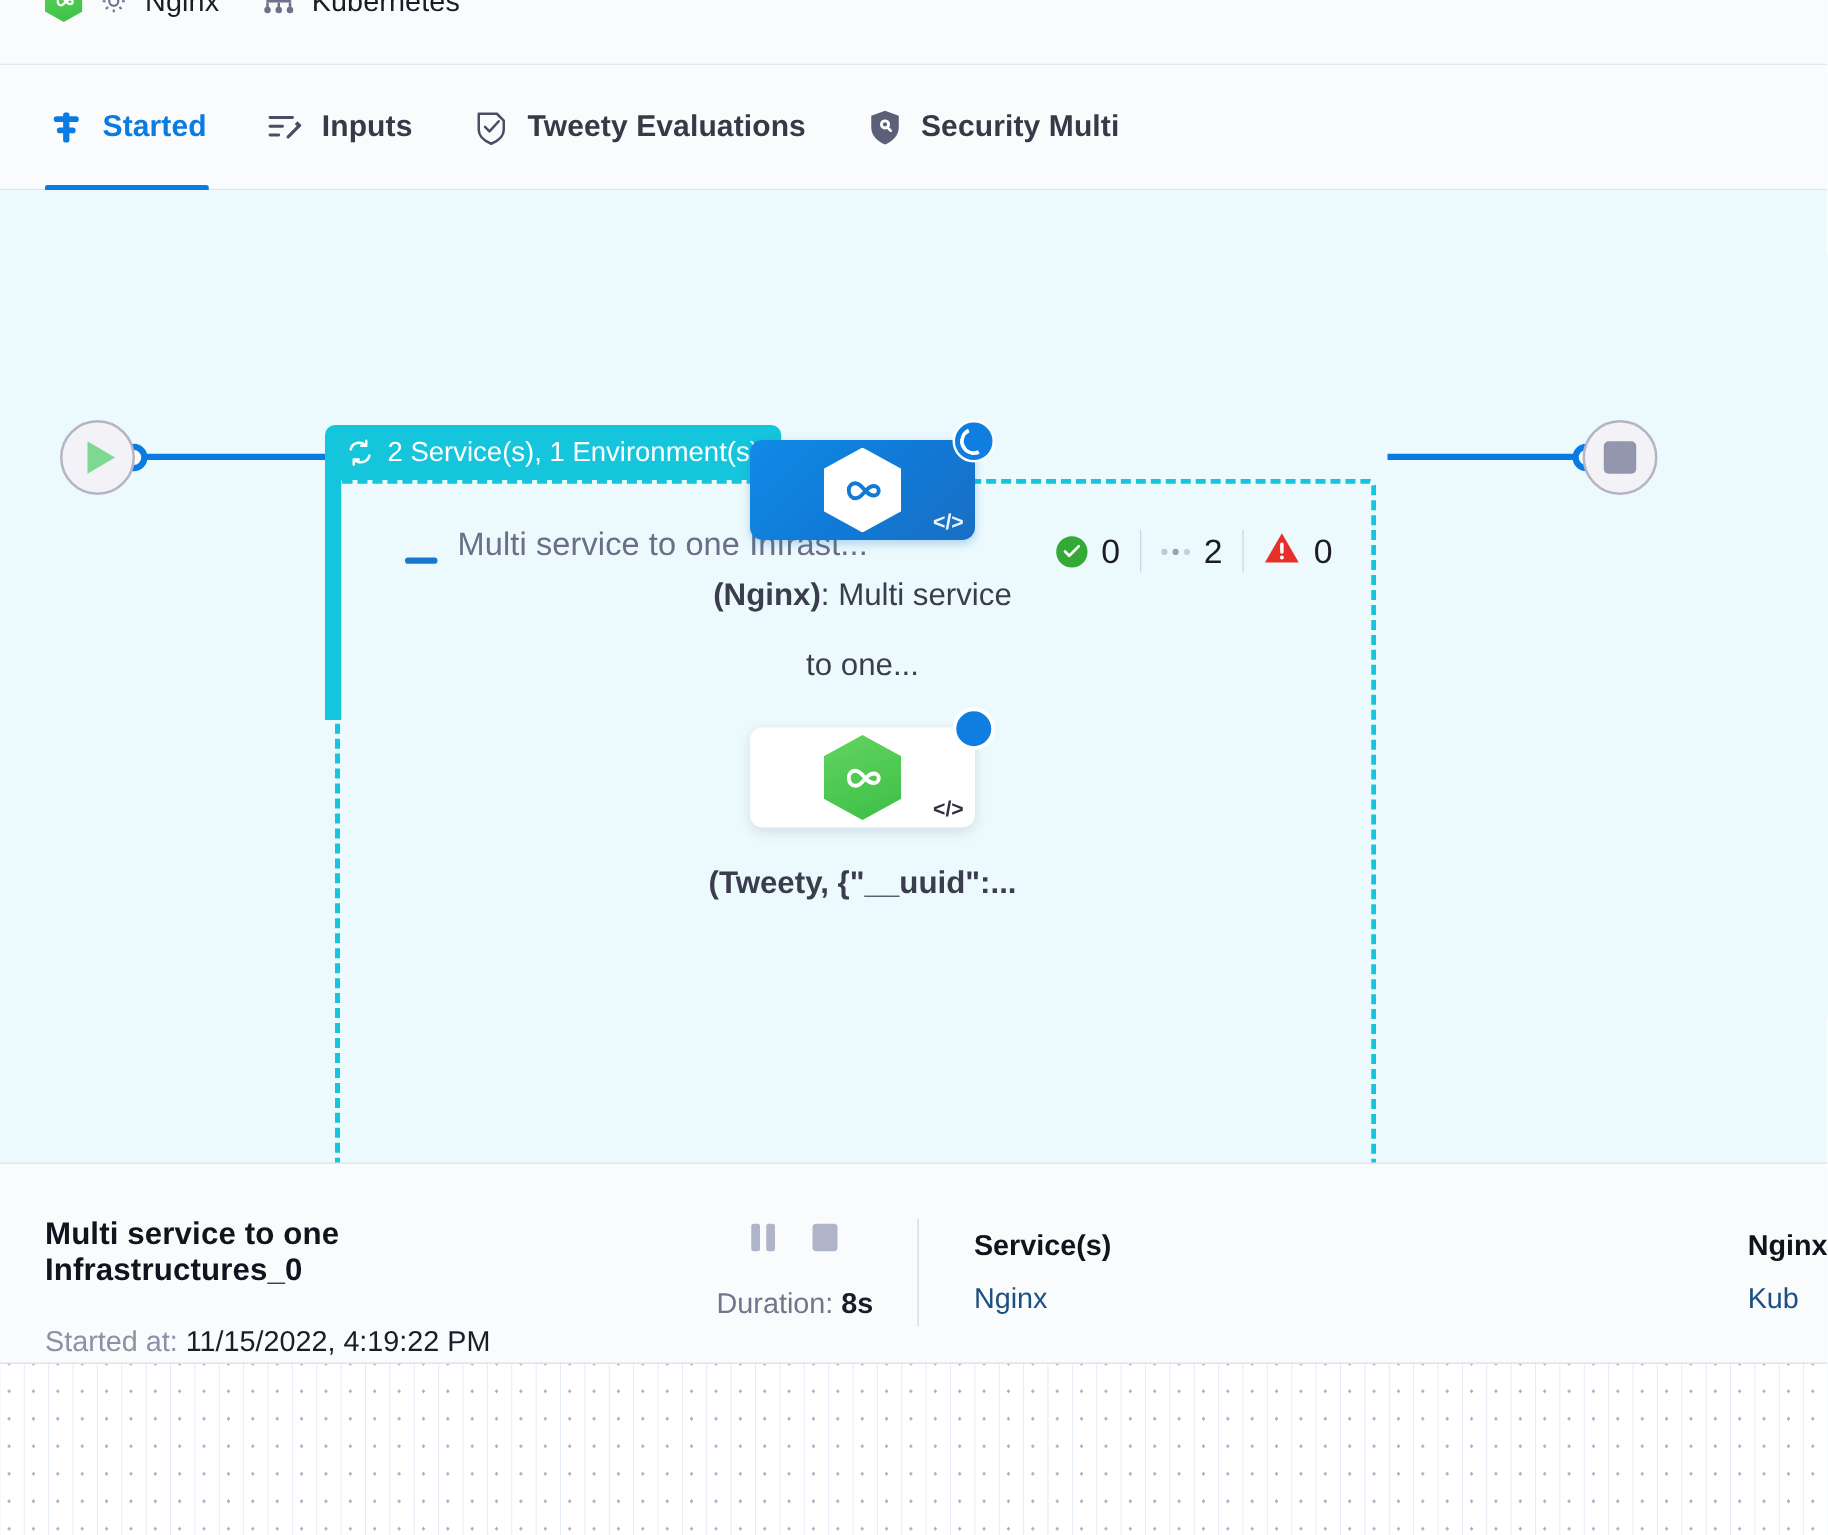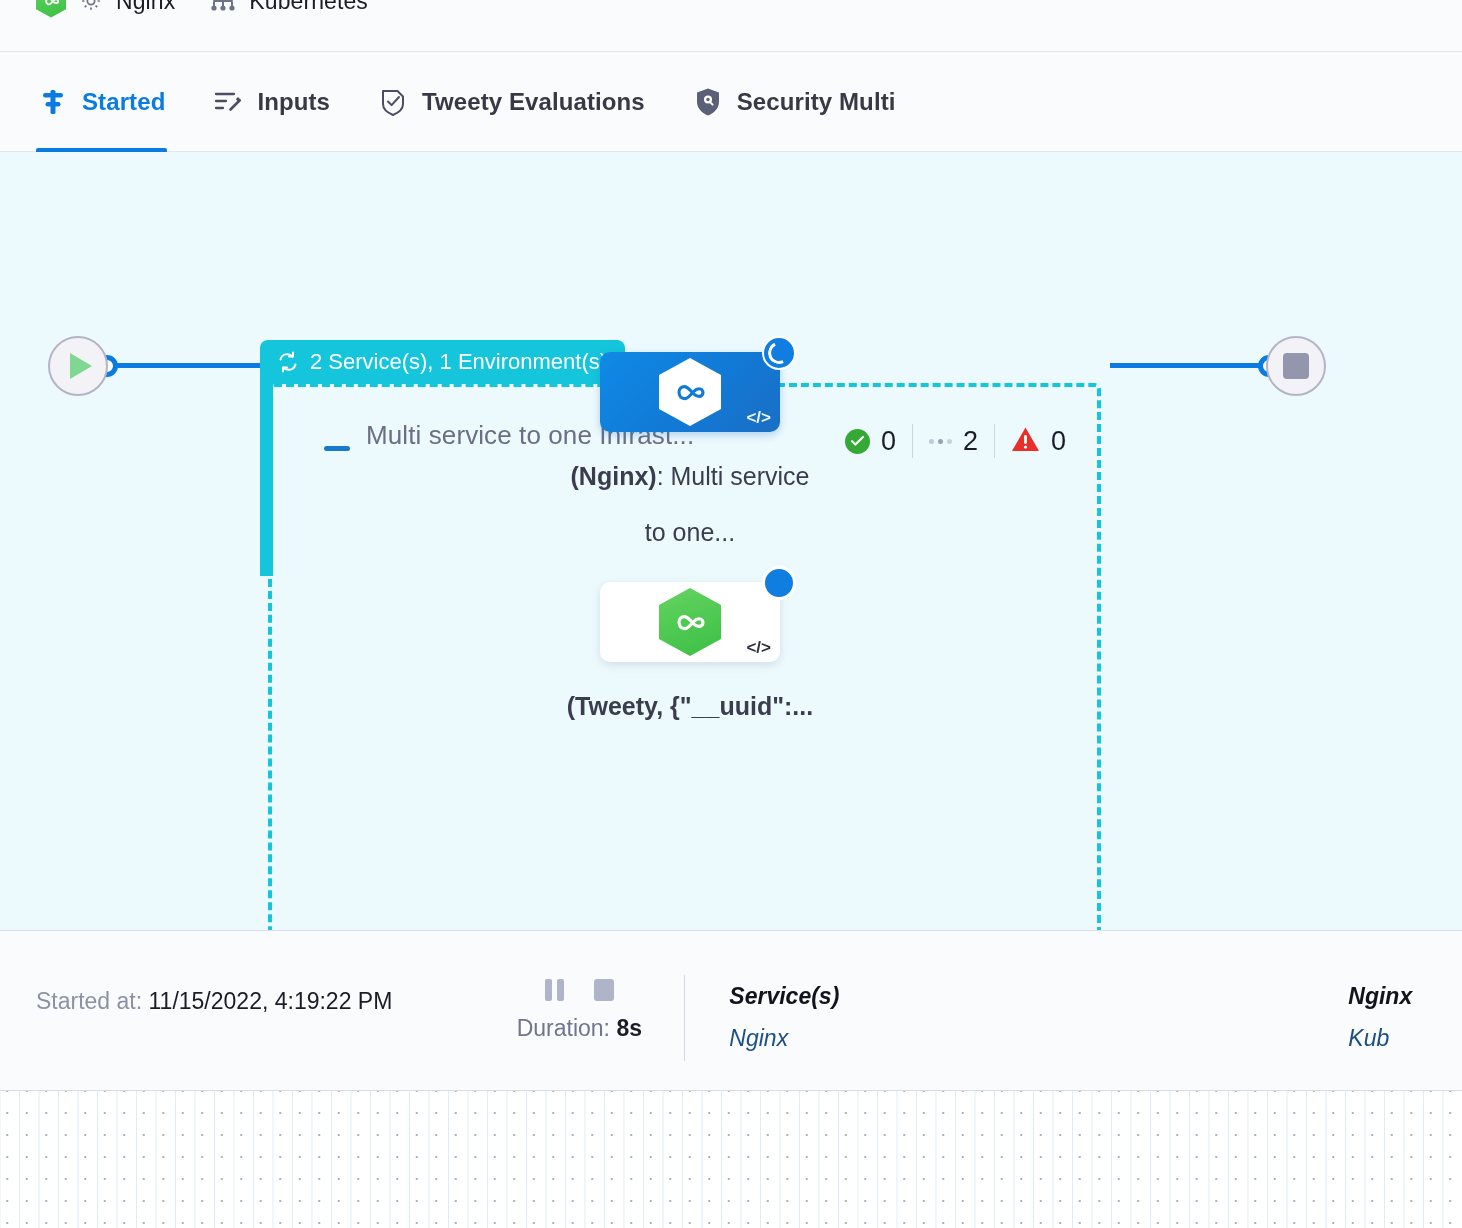--- a/index.html
+++ b/index.html
@@ -182,31 +182,31 @@
   .node-label b { font-weight: 700; }
 
   
   .detailbar {
     position: absolute; left: 0; top: 930px; width: 1462px; height: 160px;
     background: #fafbfc; border-top: 1px solid #dcdfeb;
     display: flex; align-items: flex-start;
   }
   .db-left { padding: 42px 0 0 36px; }
   .db-title { font-size: 25px; font-weight: 700; color: #12131c; letter-spacing: .1px; }
-  .db-started { margin-top: 15px; font-size: 23px; color: #1c1c28; }
+  .db-started { margin-top: 29px; font-size: 23px; color: #1c1c28; }
   .db-started .lbl { color: #8d91a6; }
   .db-duration { padding: 48px 0 0 0; margin-left: 82px; text-align: center; width: 210px; }
   .db-icons { display: flex; align-items: center; justify-content: center; gap: 30px; }
   .ic-pause { display: flex; gap: 5px; }
   .ic-pause span { width: 7px; height: 22px; background: #b0b4c8; border-radius: 2px; display: block; }
   .ic-stop { width: 20px; height: 22px; background: #b0b4c8; border-radius: 3px; }
-  .db-durtext { margin-top: 14px; font-size: 23px; color: #72768c; }
+  .db-durtext { margin-top: 28px; font-size: 23px; color: #72768c; }
   .db-durtext b { color: #1c1c28; font-weight: 700; }
   .db-sep { width: 1px; height: 86px; background: #d3d7e4; margin-top: 44px; }
-  .db-col { padding: 52px 0 0 44px; font-style: italic; }
+  .db-col { padding: 52px 0 0 44px; }
   .db-col-head { font-size: 23px; font-weight: 700; color: #12131c; }
   .db-col-link { margin-top: 15px; font-size: 23px; color: #1c4f84; cursor: pointer; }
 
   
   .dotgrid {
     position: absolute; left: 0; top: 1090px; width: 1462px; height: 138px;
     background-color: #ffffff;
     background-image:
       linear-gradient(to right, rgba(221,232,245,.85) 1px, transparent 1px),
       radial-gradient(circle, #aab0c2 1.2px, transparent 1.3px);
@@ -405,20 +405,21 @@
       </div>
       <div class="node-label" style="left:-40px; top:96px;">
         <b>(Tweety, {"__uuid":...</b>
       </div>
     </div>
 
   </div>
 
   <div class="detailbar">
     <div class="db-left">
+      <div class="db-title">Multi service to one Infrastructures_0</div>
       <div class="db-started">
         <span class="lbl">Started at:</span>
         <span>11/15/2022, 4:19:22 PM</span>
       </div>
     </div>
 
     <div class="db-duration">
       <div class="db-icons">
         <span class="ic-pause">
             <span></span>

